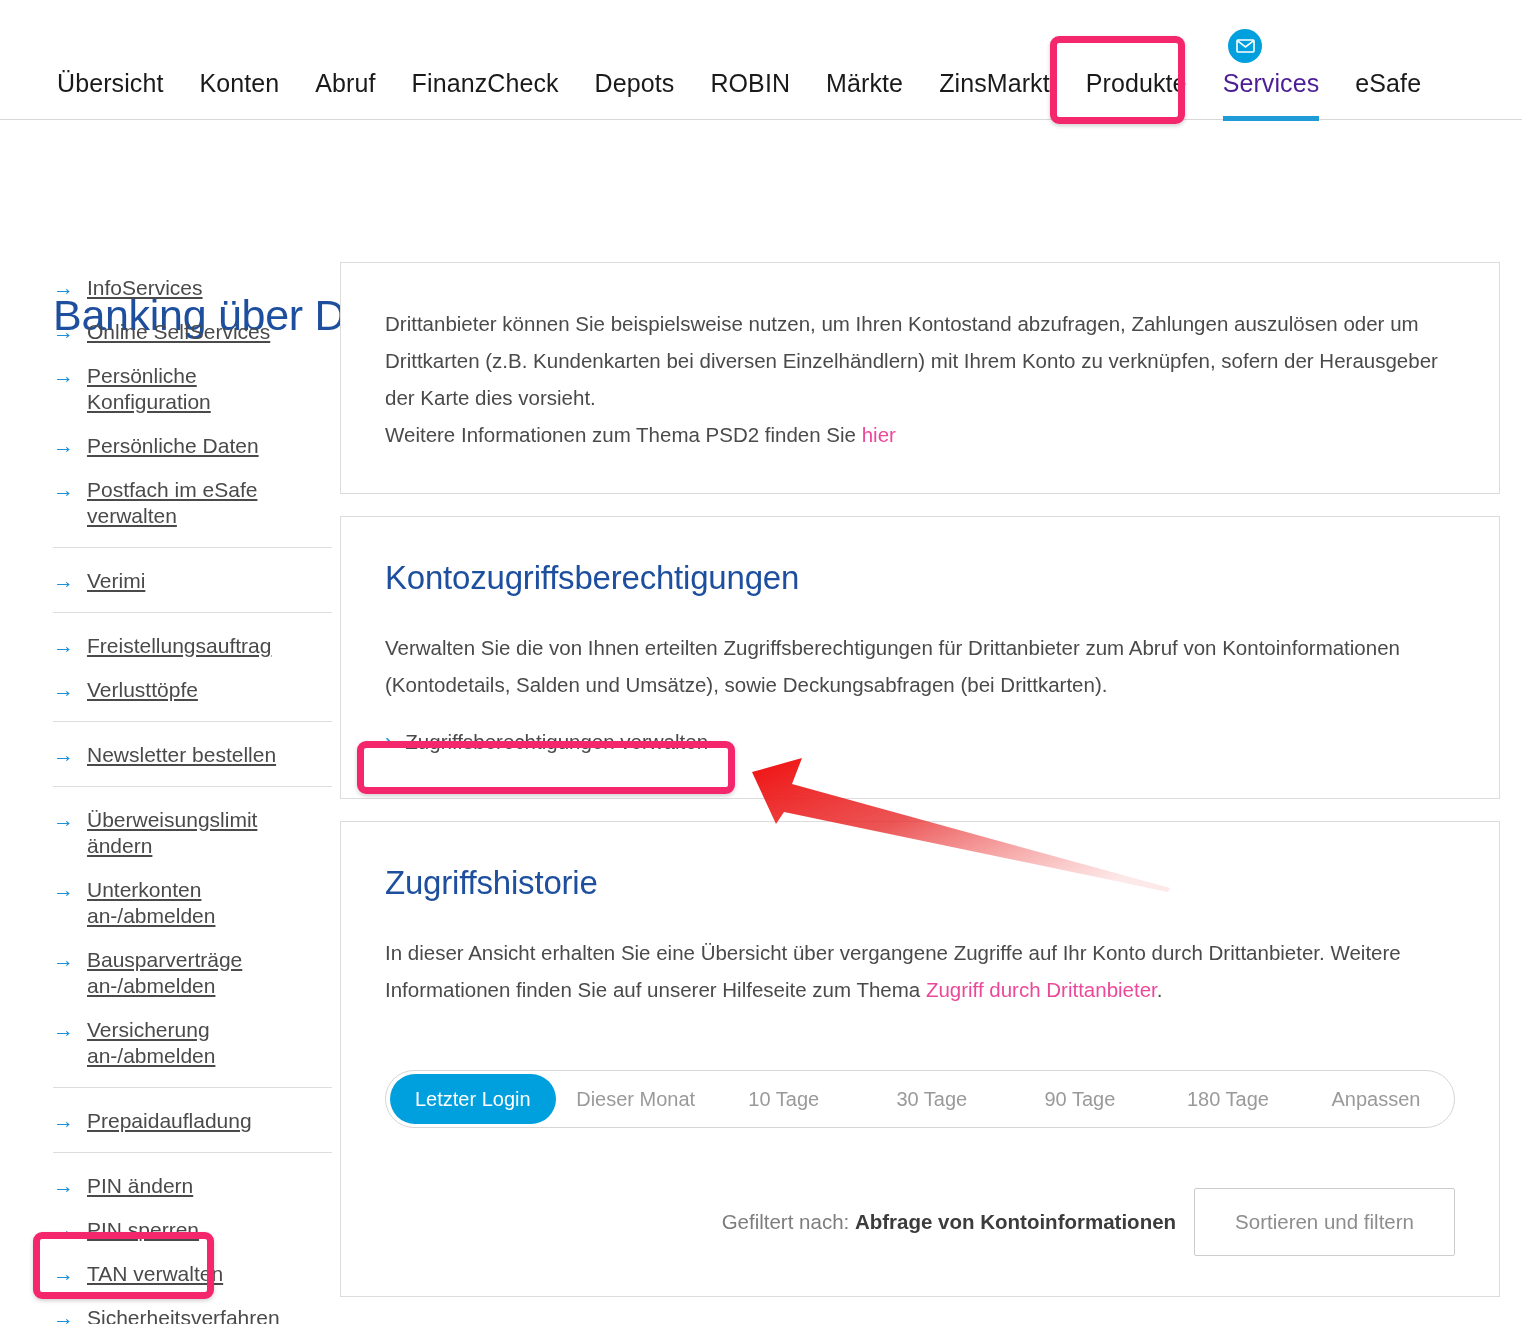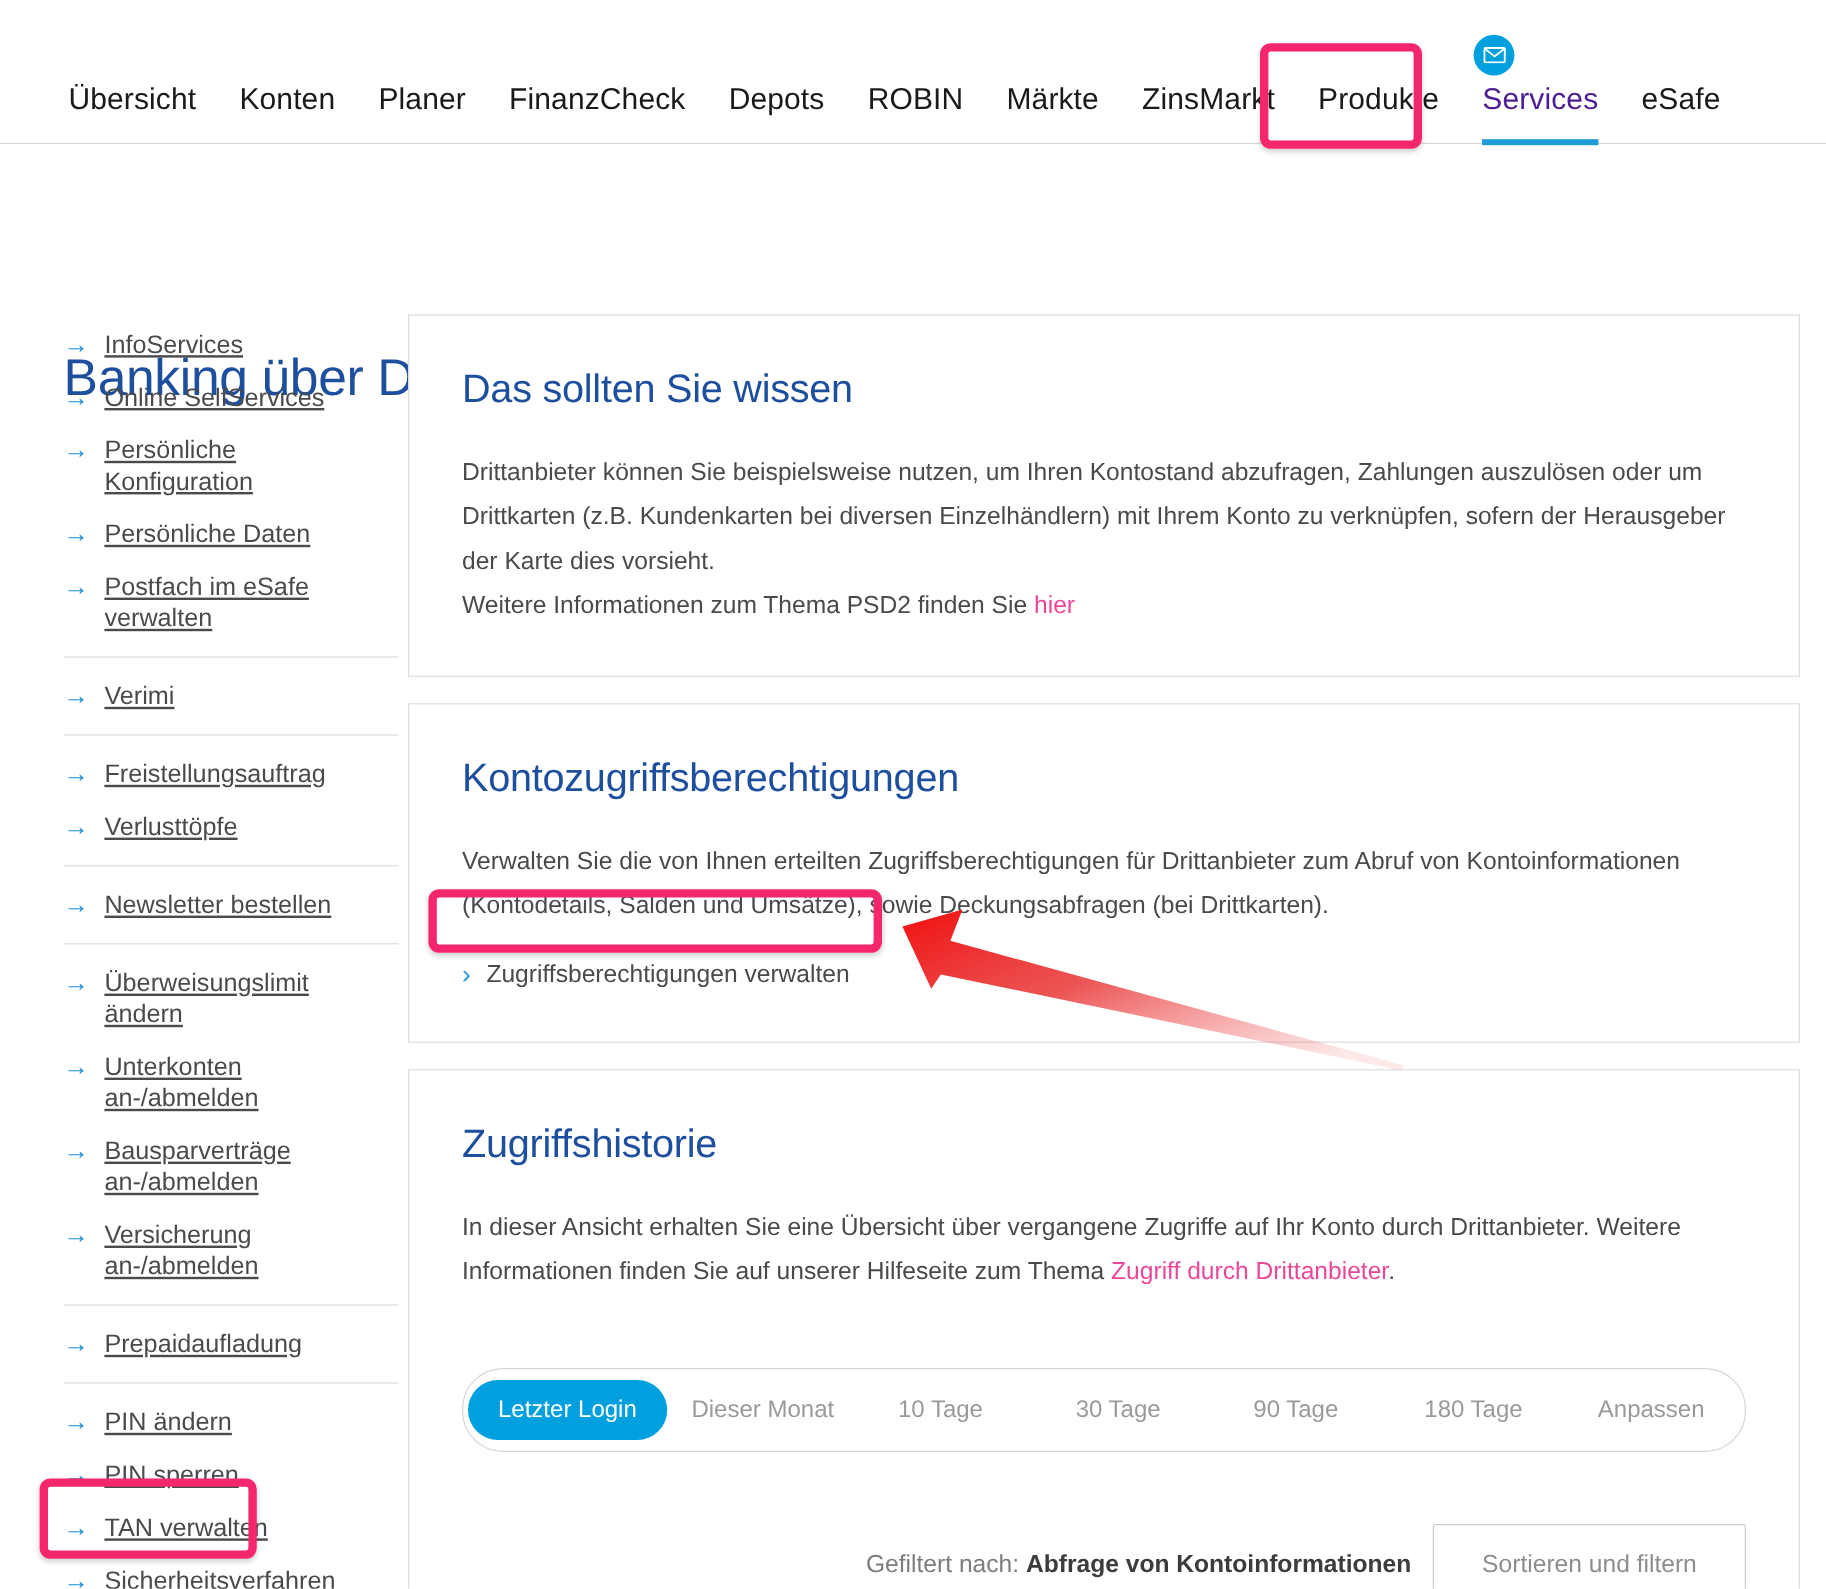--- a/index.html
+++ b/index.html
@@ -217,21 +217,21 @@
     color: #1f9bd8;
     font-size: 22px;
     line-height: 22px;
   }
 
   
   .pillbar {
     margin-top: 62px;
     border: 1px solid #d6d6d6;
     border-radius: 34px;
-    height: 70px;
+    height: 58px;
     display: flex;
     align-items: center;
     padding: 0 4px;
   }
   .pill {
     flex: 1;
     text-align: center;
     font-size: 20px;
     color: #9a9a9a;
     cursor: pointer;
@@ -284,21 +284,21 @@
     pointer-events: none;
   }
 </style>
 </head>
 <body>
 
 <div class="topnav">
   <div class="nav-items" id="nav-items">
       <div class="nav-item"><span>Übersicht</span></div>
       <div class="nav-item"><span>Konten</span></div>
-      <div class="nav-item"><span>Planer</span></div>
+      <div class="nav-item"><span>Abruf</span></div>
       <div class="nav-item"><span>FinanzCheck</span></div>
       <div class="nav-item"><span>Depots</span></div>
       <div class="nav-item"><span>ROBIN</span></div>
       <div class="nav-item"><span>Märkte</span></div>
       <div class="nav-item"><span>ZinsMarkt</span></div>
       <div class="nav-item"><span>Produkte</span></div>
       <div class="nav-item active"><span>Services</span><span class="nav-underline"></span></div>
       <div class="nav-item"><span>eSafe</span></div>
     </div>
 
@@ -429,21 +429,20 @@
         <div class="side-item">
           <span class="side-arrow">→</span>
           <span class="side-label">Sicherheitsverfahren</span>
         </div>
       </div>
     </nav>
 
   <main class="main">
 
     <section class="card">
-      <h2 class="card-title">Das sollten Sie wissen</h2>
       <div class="card-body">
         <div>Drittanbieter können Sie beispielsweise nutzen, um Ihren Kontostand abzufragen, Zahlungen auszulösen oder um Drittkarten (z.B. Kundenkarten bei diversen Einzelhändlern) mit Ihrem Konto zu verknüpfen, sofern der Herausgeber der Karte dies vorsieht.</div>
         <div><span>Weitere Informationen zum Thema PSD2 finden Sie </span><span class="inline-link">hier</span></div>
       </div>
     </section>
 
     <section class="card">
       <h2 class="card-title">Kontozugriffsberechtigungen</h2>
       <div class="card-body">Verwalten Sie die von Ihnen erteilten Zugriffsberechtigungen für Drittanbieter zum Abruf von Kontoinformationen (Kontodetails, Salden und Umsätze), sowie Deckungsabfragen (bei Drittkarten).</div>
       <div class="manage-link">

